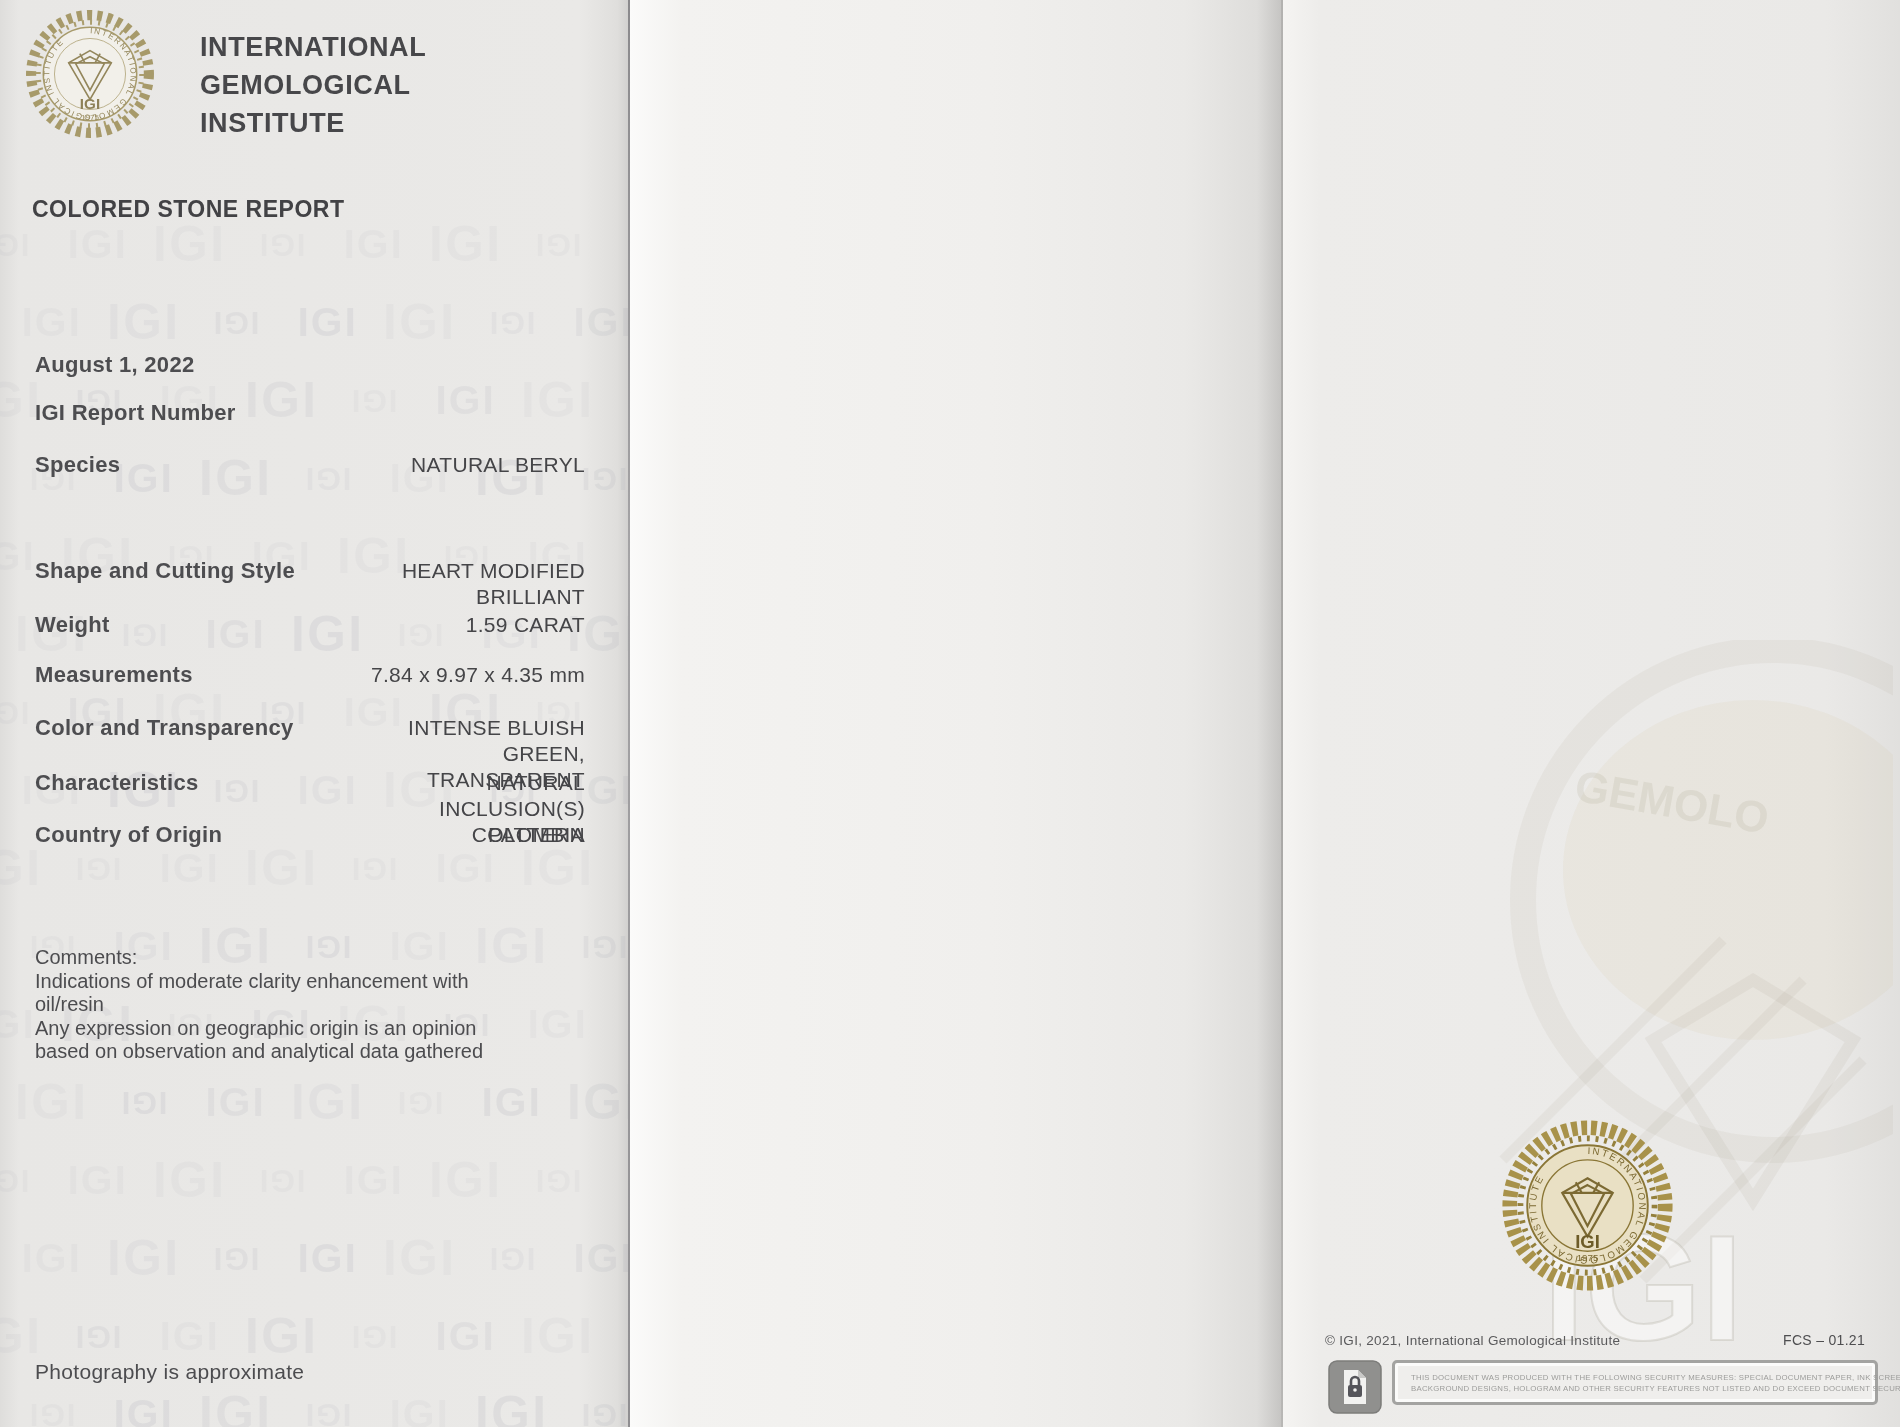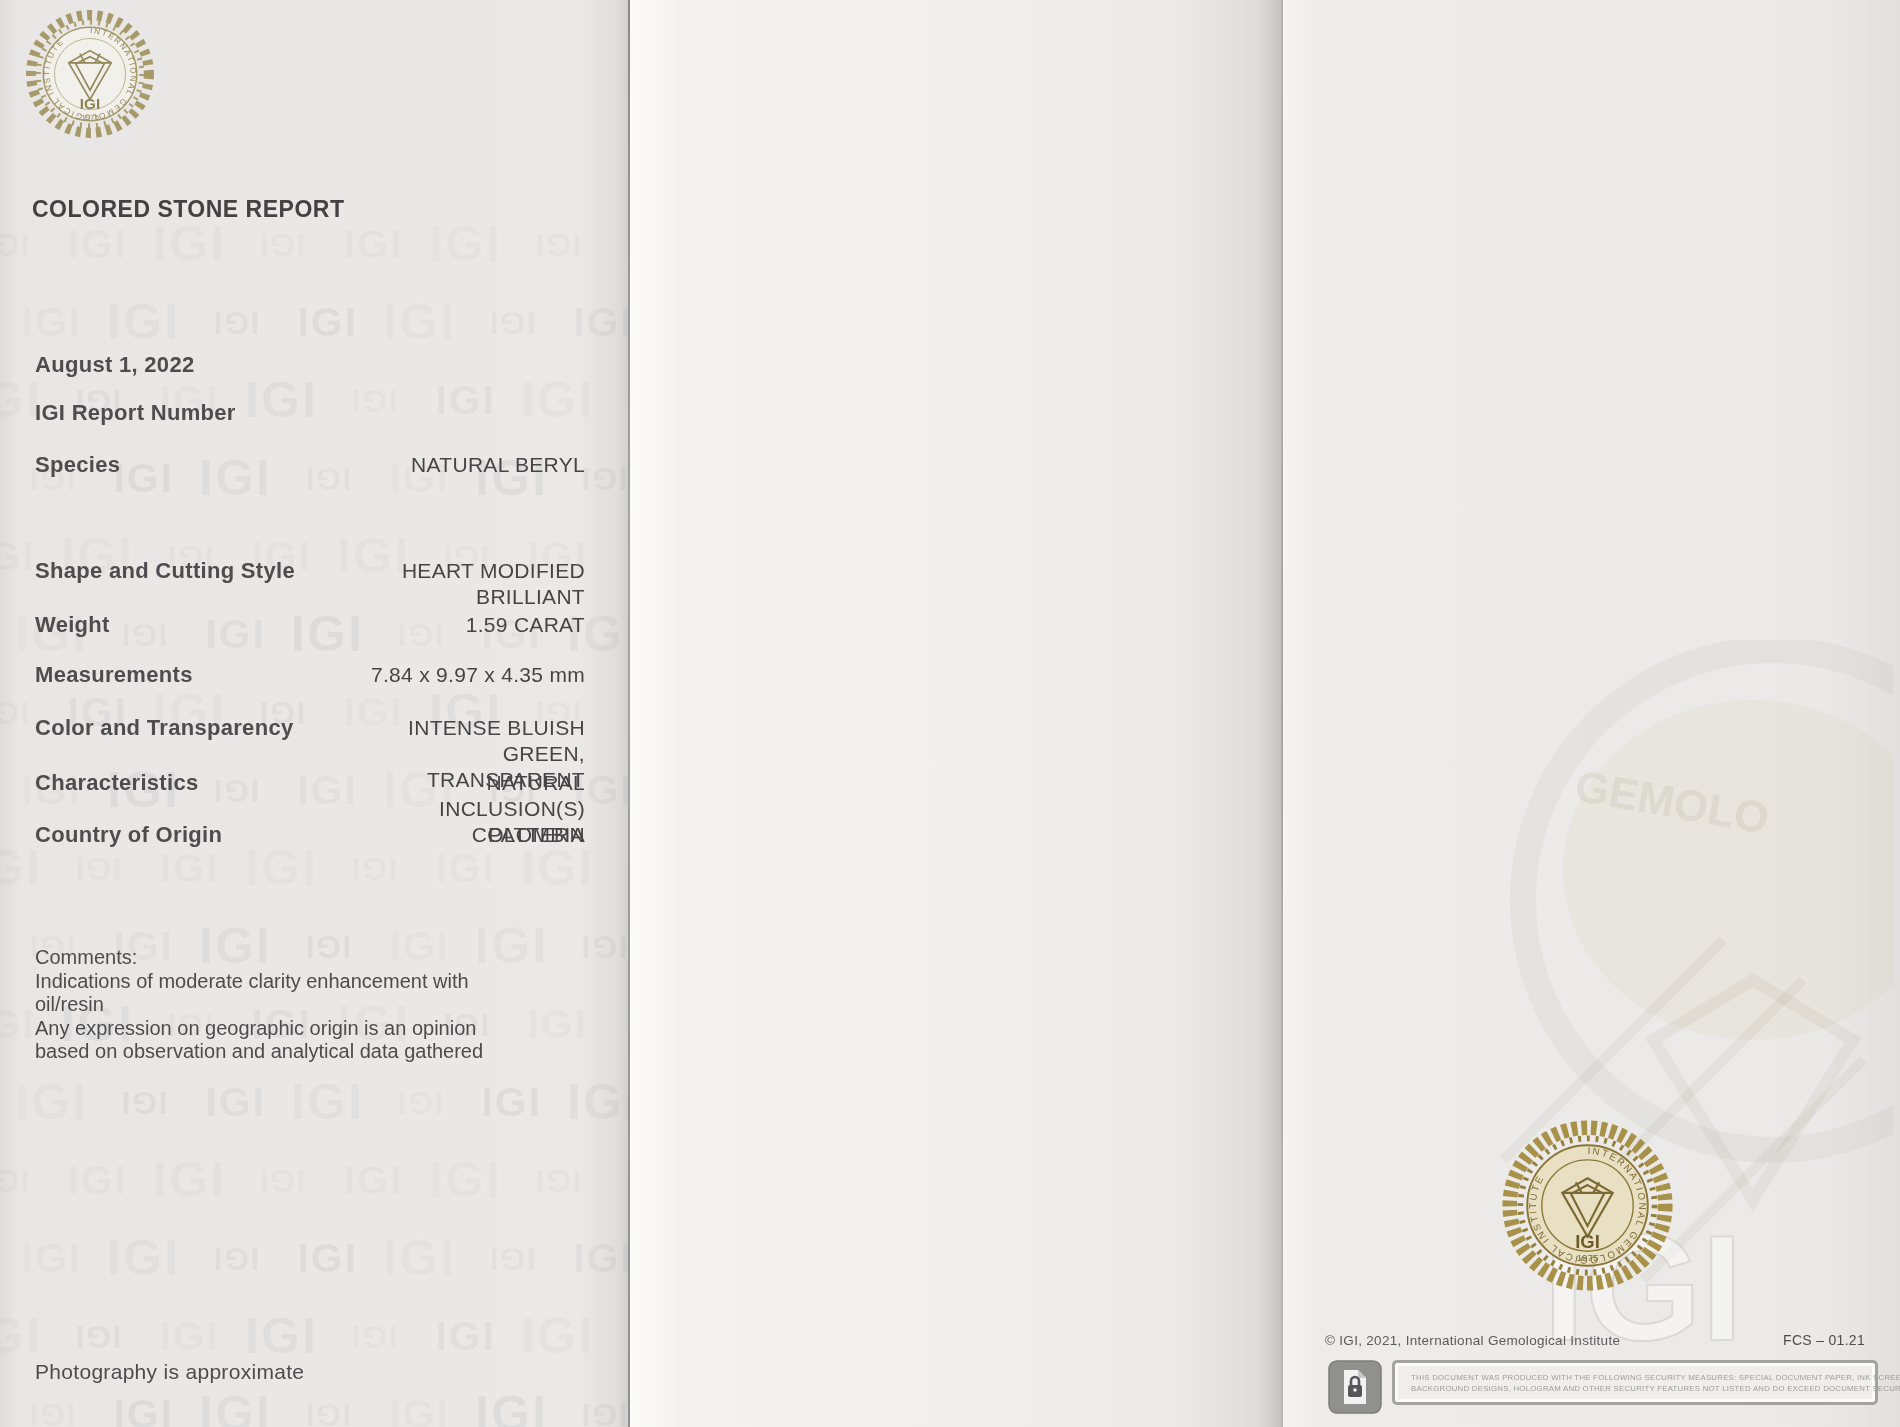--- a/index.html
+++ b/index.html
@@ -191,20 +191,25 @@
         <polygon points="65,42 86,54 65,90 44,54"></polygon>
         <polygon points="65,48 79,55 65,81 51,55"></polygon>
         <line x1="44" y1="54" x2="86" y2="54"></line>
         <line x1="55" y1="45" x2="60" y2="54"></line>
           <line x1="75" y1="45" x2="70" y2="54"></line>
       </g>
       <text x="65" y="99" text-anchor="middle" font-size="15" font-weight="bold" fill="#8e8157" font-family="Liberation Sans, sans-serif">IGI</text>
       <text x="65" y="110" text-anchor="middle" font-size="8" fill="#9a8d60" font-family="Liberation Sans, sans-serif">1975</text>
     </svg>
 
+    <div class="org-title">
+      <div>INTERNATIONAL</div>
+      <div>GEMOLOGICAL</div>
+      <div>INSTITUTE</div>
+    </div>
 
     <div class="report-type">COLORED STONE REPORT</div>
 
     <div class="field-row" style="top:352px">
       <span class="fl">August 1, 2022</span>
       <span class="fv"></span>
     </div>
     <div class="field-row" style="top:400px">
       <span class="fl">IGI Report Number</span>
       <span class="fv"></span>

